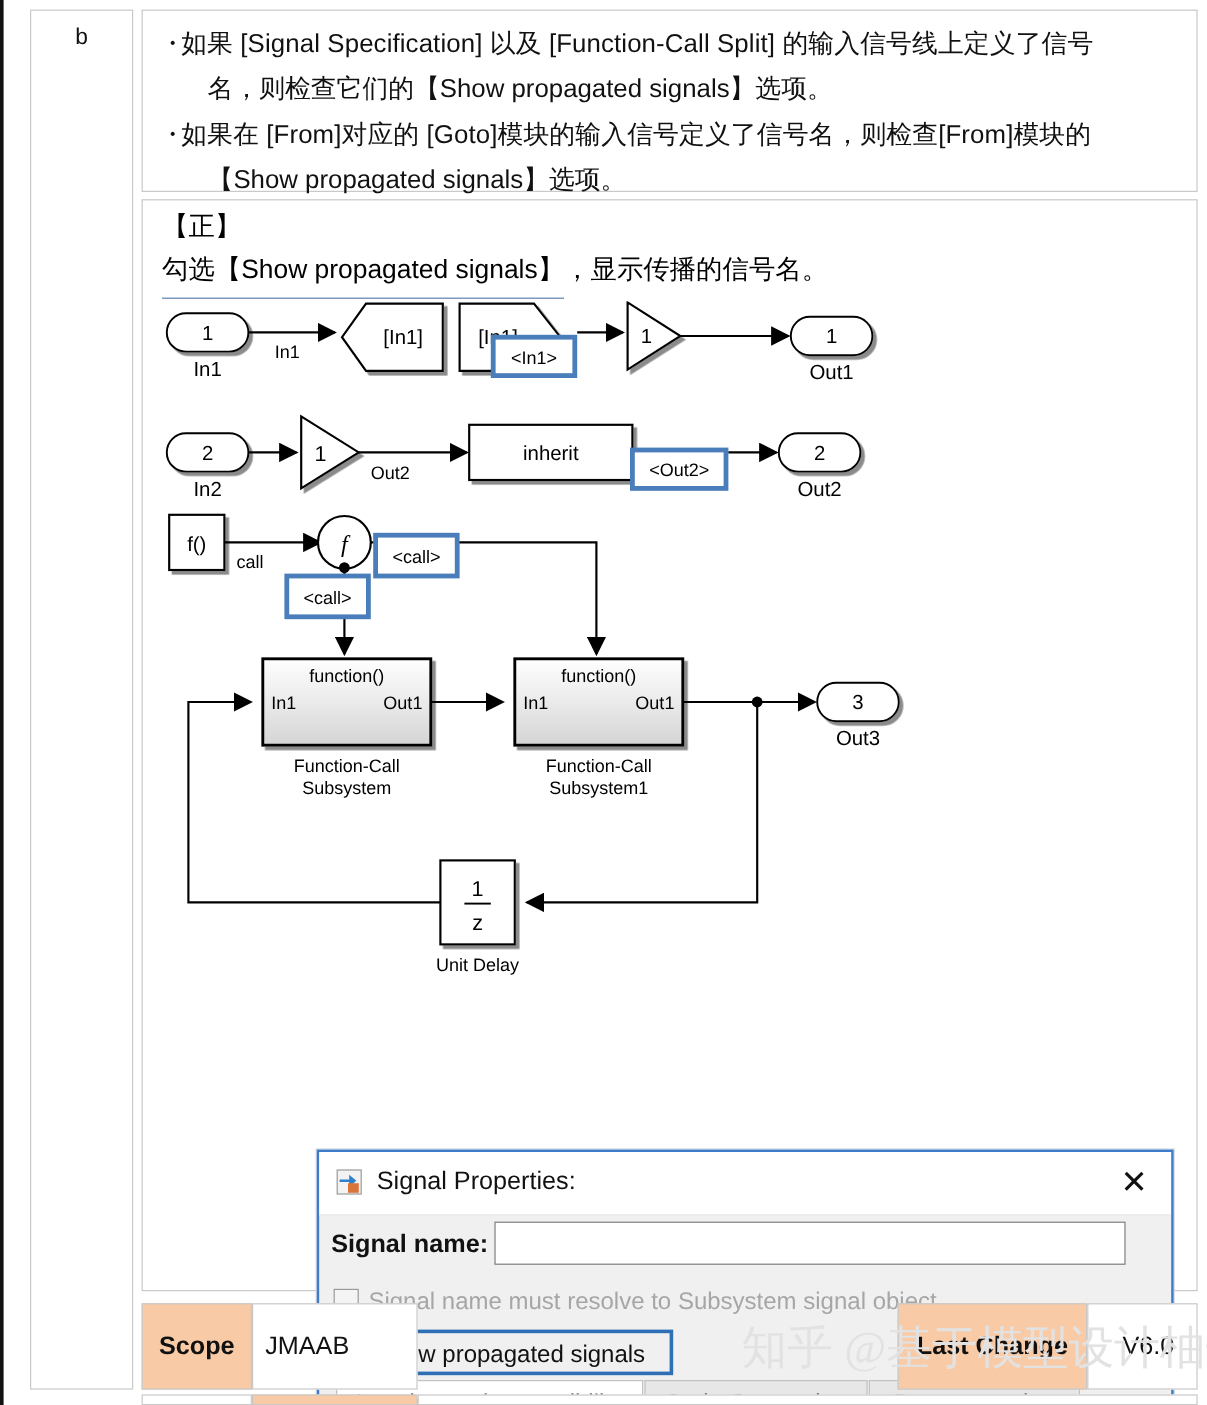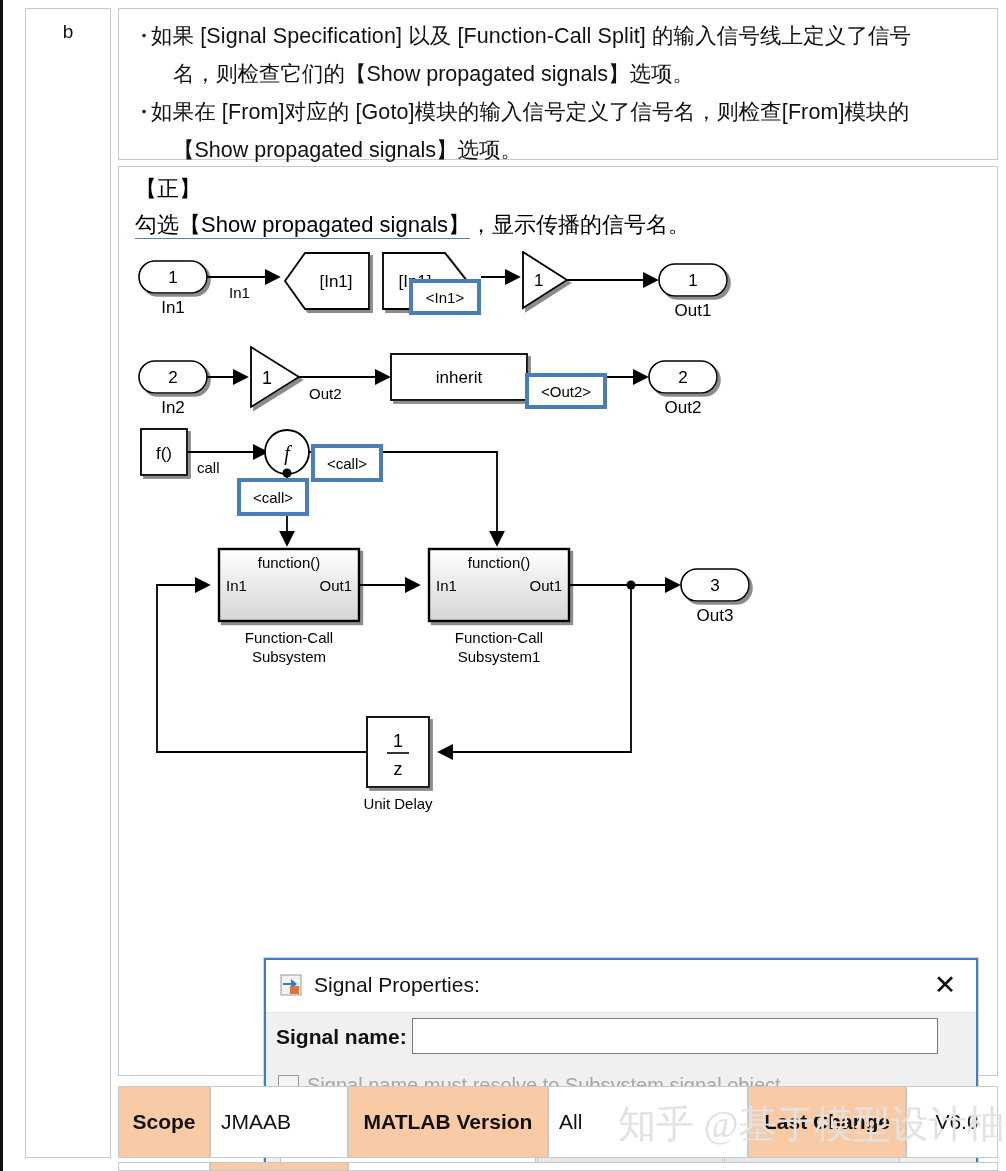--- a/index.html
+++ b/index.html
@@ -41,21 +41,21 @@
   
   .body-cell{
     position:absolute;left:118px;top:166px;width:880px;height:910px;
     border:1px solid #c9c9c9;background:#fff;box-sizing:border-box;
   }
   .seihead{position:absolute;left:16px;top:6px;font-size:22px;line-height:32px;}
   .seisub{
     position:absolute;left:16px;top:42px;font-size:22px;line-height:32px;white-space:nowrap;
   }
   .seisub .ul{
-    border-bottom:1.5px solid #5b7fb0;padding-bottom:1px;
+    border-bottom:1.5px solid #5b7fb0;padding-bottom:11px;
   }
 
   
   .canvas{position:absolute;left:0;top:84px;width:880px;height:700px;}
   svg.sl{position:absolute;left:0;top:0;}
 
   
   .dlg{
     position:absolute;left:145px;top:791px;width:714px;height:289px;
     border:2px solid #3d7cc9;background:#f0f0f0;box-sizing:border-box;
@@ -382,26 +382,20 @@
     </div>
   </div>
 
   <div class="meta">
     <div class="cell hdr" style="left:0;width:92px;">
       <span class="txt">Scope</span>
     </div>
     <div class="cell val" style="left:92px;width:138px;">
       <span class="txt">JMAAB</span>
     </div>
-    <div class="cell hdr" style="left:230px;width:200px;">
-      <span class="txt">MATLAB Version</span>
-    </div>
-    <div class="cell val" style="left:430px;width:200px;">
-      <span class="txt">All</span>
-    </div>
     <div class="cell hdr" style="left:630px;width:158px;">
       <span class="txt">Last Change</span>
     </div>
     <div class="cell val" style="left:788px;width:92px;text-align:center;">
       <span class="txt">V6.0</span>
     </div>
   </div>
 
   <div class="meta2">
     <div class="cell" style="left:0;width:92px;"></div>

